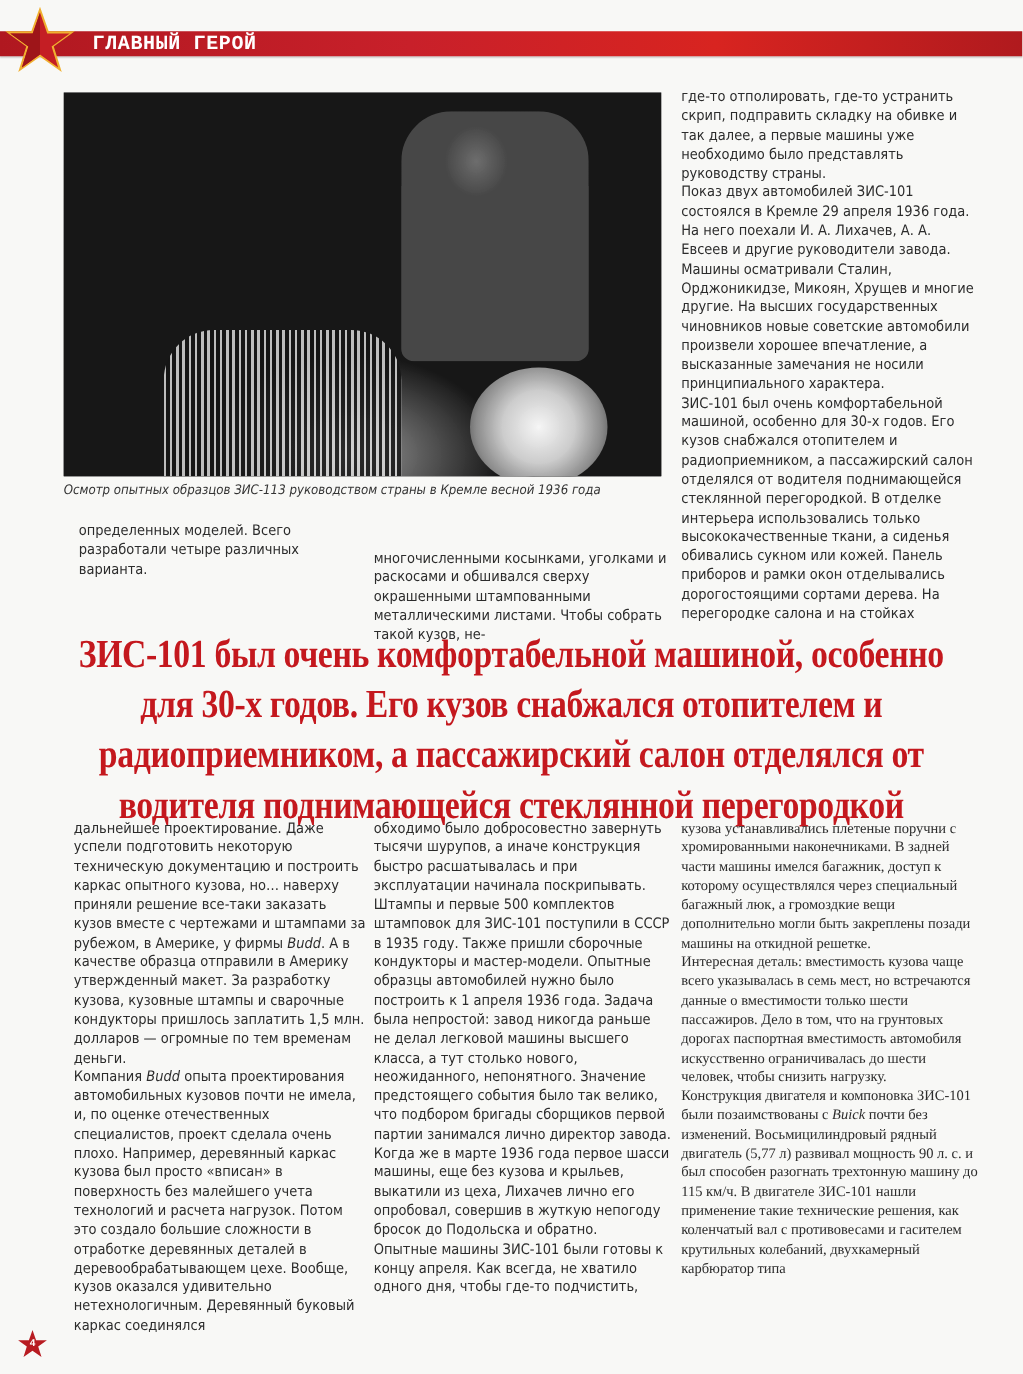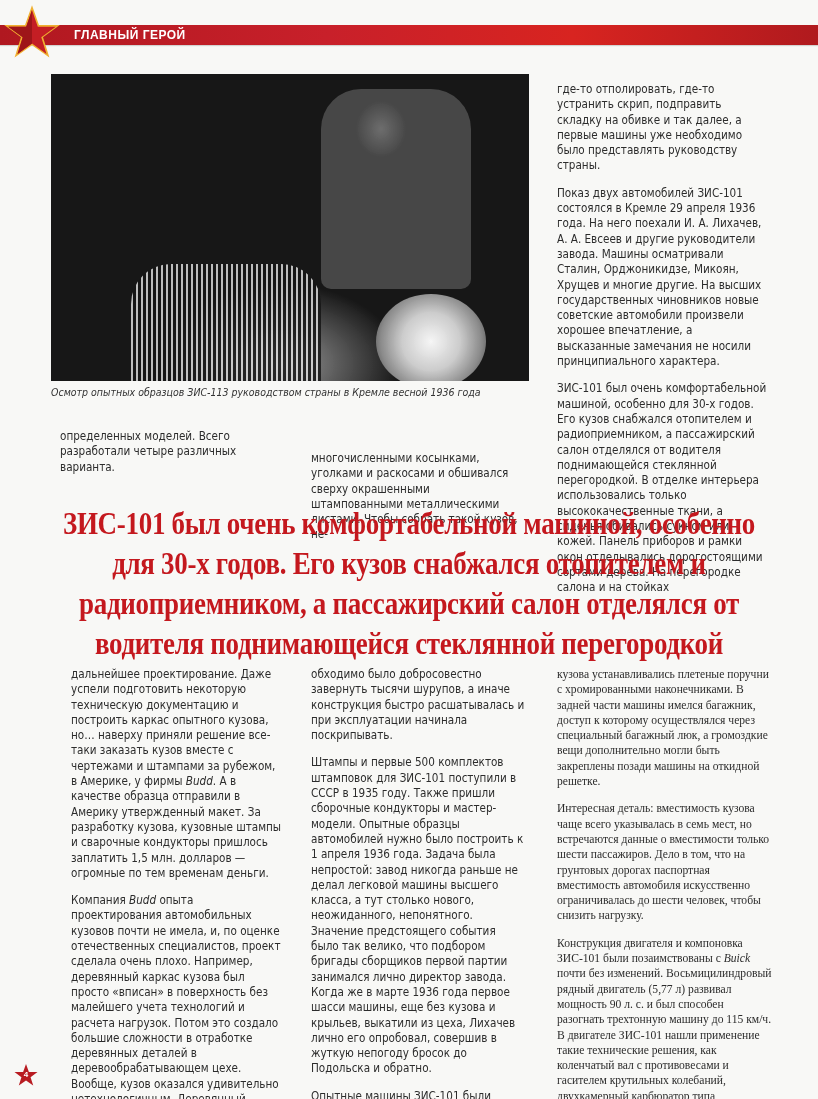--- a/index.html
+++ b/index.html
@@ -9,22 +9,22 @@
     font-family: "DejaVu Sans Condensed", "DejaVu Sans", sans-serif;
     color: #2a2a2a;
   }
   .header-bar {
     position: absolute; left: 0; top: 25px; width: 818px; height: 20px;
     background: linear-gradient(90deg, #b01820 0%, #c8202a 40%, #d82420 70%, #b01a1e 100%);
     box-shadow: 0 1px 1px rgba(0,0,0,0.15);
   }
   .header-title {
     position: absolute; left: 74px; top: 27px; height: 16px; line-height: 16px;
-    color: #fff; font-family: Liberation Sans, sans-serif; font-weight: bold;
-    font-size: 12px; letter-spacing: 0.5px; text-transform: uppercase;
+    color: #fff; font-family: Liberation Mono, monospace; font-weight: bold;
+    font-size: 16px; letter-spacing: 0.5px; text-transform: uppercase;
   }
   .star-logo { position: absolute; left: 3px; top: 3px; width: 58px; height: 58px; }
   .photo {
     position: absolute; left: 51px; top: 74px; width: 478px; height: 307px;
     background:
       radial-gradient(ellipse 60px 55px at 390px 280px, #e8e8e8 0%, #bdbdbd 35%, #3a3a3a 55%, transparent 60%),
       radial-gradient(ellipse 120px 80px at 230px 290px, #9a9a9a 0%, #5a5a5a 50%, #1c1c1c 100%),
       radial-gradient(ellipse 60px 110px at 320px 140px, #6f6f6f 0%, #4b4b4b 60%, transparent 70%),
       radial-gradient(ellipse 80px 130px at 450px 130px, #cfcfcf 0%, #a9a9a9 60%, transparent 70%),
       linear-gradient(180deg, #a8a8a8 0%, #6a6a6a 20%, #2e2e2e 55%, #1a1a1a 100%);
@@ -47,21 +47,21 @@
                 linear-gradient(180deg, transparent 0 60px, #6e6e6e 60px 100%);
     border-radius: 40px 40px 10px 10px; opacity: 0.75;
   }
   .caption {
     position: absolute; left: 51px; top: 385px; width: 480px;
     font-style: italic; font-size: 10.5px; color: #333; line-height: 14px;
   }
   .col {
     position: absolute; font-size: 11.6px; line-height: 15.3px; color: #2c2c2c;
   }
-  .col p { margin: 12px; }
+  .col p { margin: 0; }
   .col .it { font-style: italic; }
   .pull-quote {
     position: absolute; left: 40px; top: 503px; width: 738px;
     text-align: center; color: #c4181e;
     font-family: "Liberation Serif", serif; font-weight: bold;
     font-size: 27px; line-height: 34px; letter-spacing: -0.3px;
     transform: scaleY(1.18); transform-origin: top center;
   }
   .page-num-star { position: absolute; left: 14px; top: 1063px; width: 24px; height: 24px; }
   .page-num {
@@ -80,21 +80,21 @@
 </svg>
 <div class="header-title">ГЛАВНЫЙ ГЕРОЙ</div>
 
 <div class="photo" title="Black and white photograph: man in military cap and tunic inspecting the hood of a ZIS-101 prototype car">
   <div class="figure"></div>
   <div class="grille"></div>
   <div class="headlight"></div>
 </div>
 <div class="caption">Осмотр опытных образцов ЗИС-113 руководством страны в Кремле весной 1936 года</div>
 
-<div class="col" style="left:48px; top:417px; width:230px;">
+<div class="col" style="left:63px; top:417px; width:230px;">
   <p>определенных моделей. Всего разработали четыре различных варианта.</p>
 </div>
 <div class="col" style="left:299px; top:439px; width:235px;">
   <p>многочисленными косынками, уголками и раскосами и обшивался сверху окрашенными штампованными металлическими листами. Чтобы собрать такой кузов, не-</p>
 </div>
 <div class="col" style="left:545px; top:70px; width:235px;">
   <p>где-то отполировать, где-то устранить скрип, подправить складку на обивке и так далее, а первые машины уже необходимо было представлять руководству страны.</p>
   <p>Показ двух автомобилей ЗИС-101 состоялся в Кремле 29 апреля 1936 года. На него поехали И. А. Лихачев, А. А. Евсеев и другие руководители завода. Машины осматривали Сталин, Орджоникидзе, Микоян, Хрущев и многие другие. На высших государственных чиновников новые советские автомобили произвели хорошее впечатление, а высказанные замечания не носили принципиального характера.</p>
   <p>ЗИС-101 был очень комфортабельной машиной, особенно для 30-х годов. Его кузов снабжался отопителем и радиоприемником, а пассажирский салон отделялся от водителя поднимающейся стеклянной перегородкой. В отделке интерьера использовались только высококачественные ткани, а сиденья обивались сукном или кожей. Панель приборов и рамки окон отделывались дорогостоящими сортами дерева. На перегородке салона и на стойках</p>
 </div>

